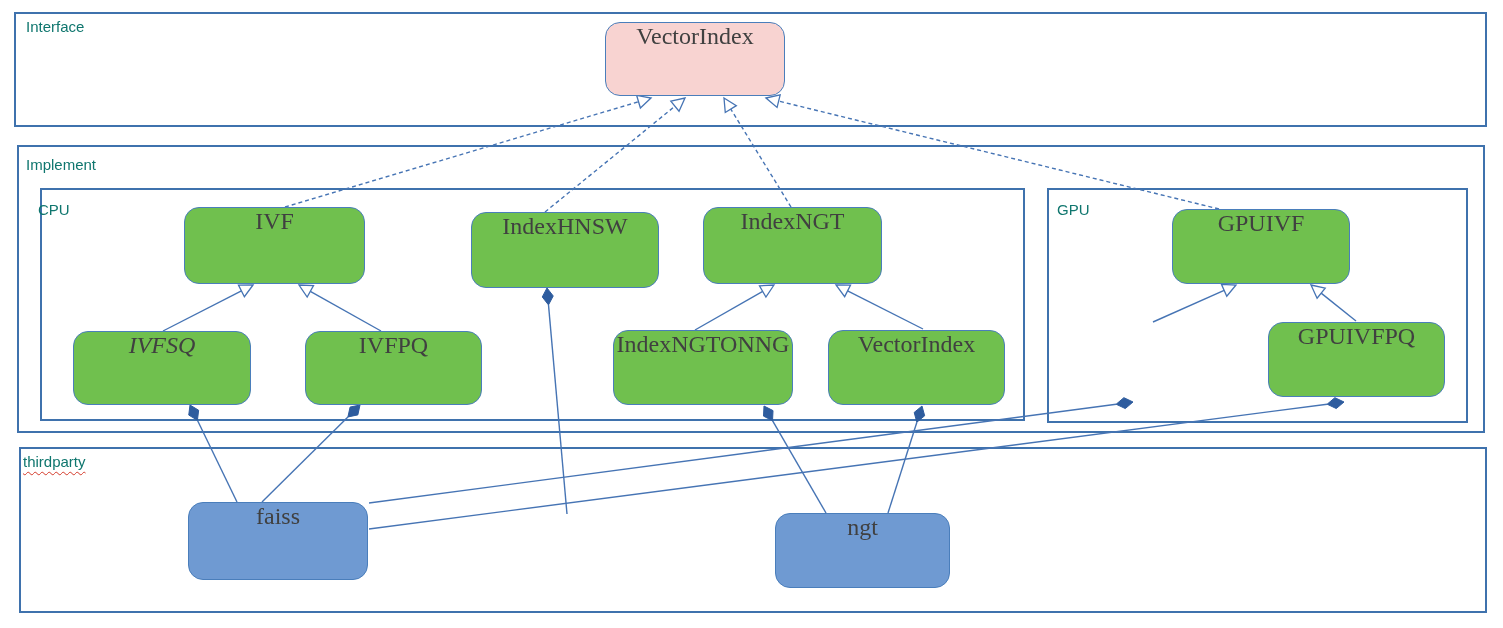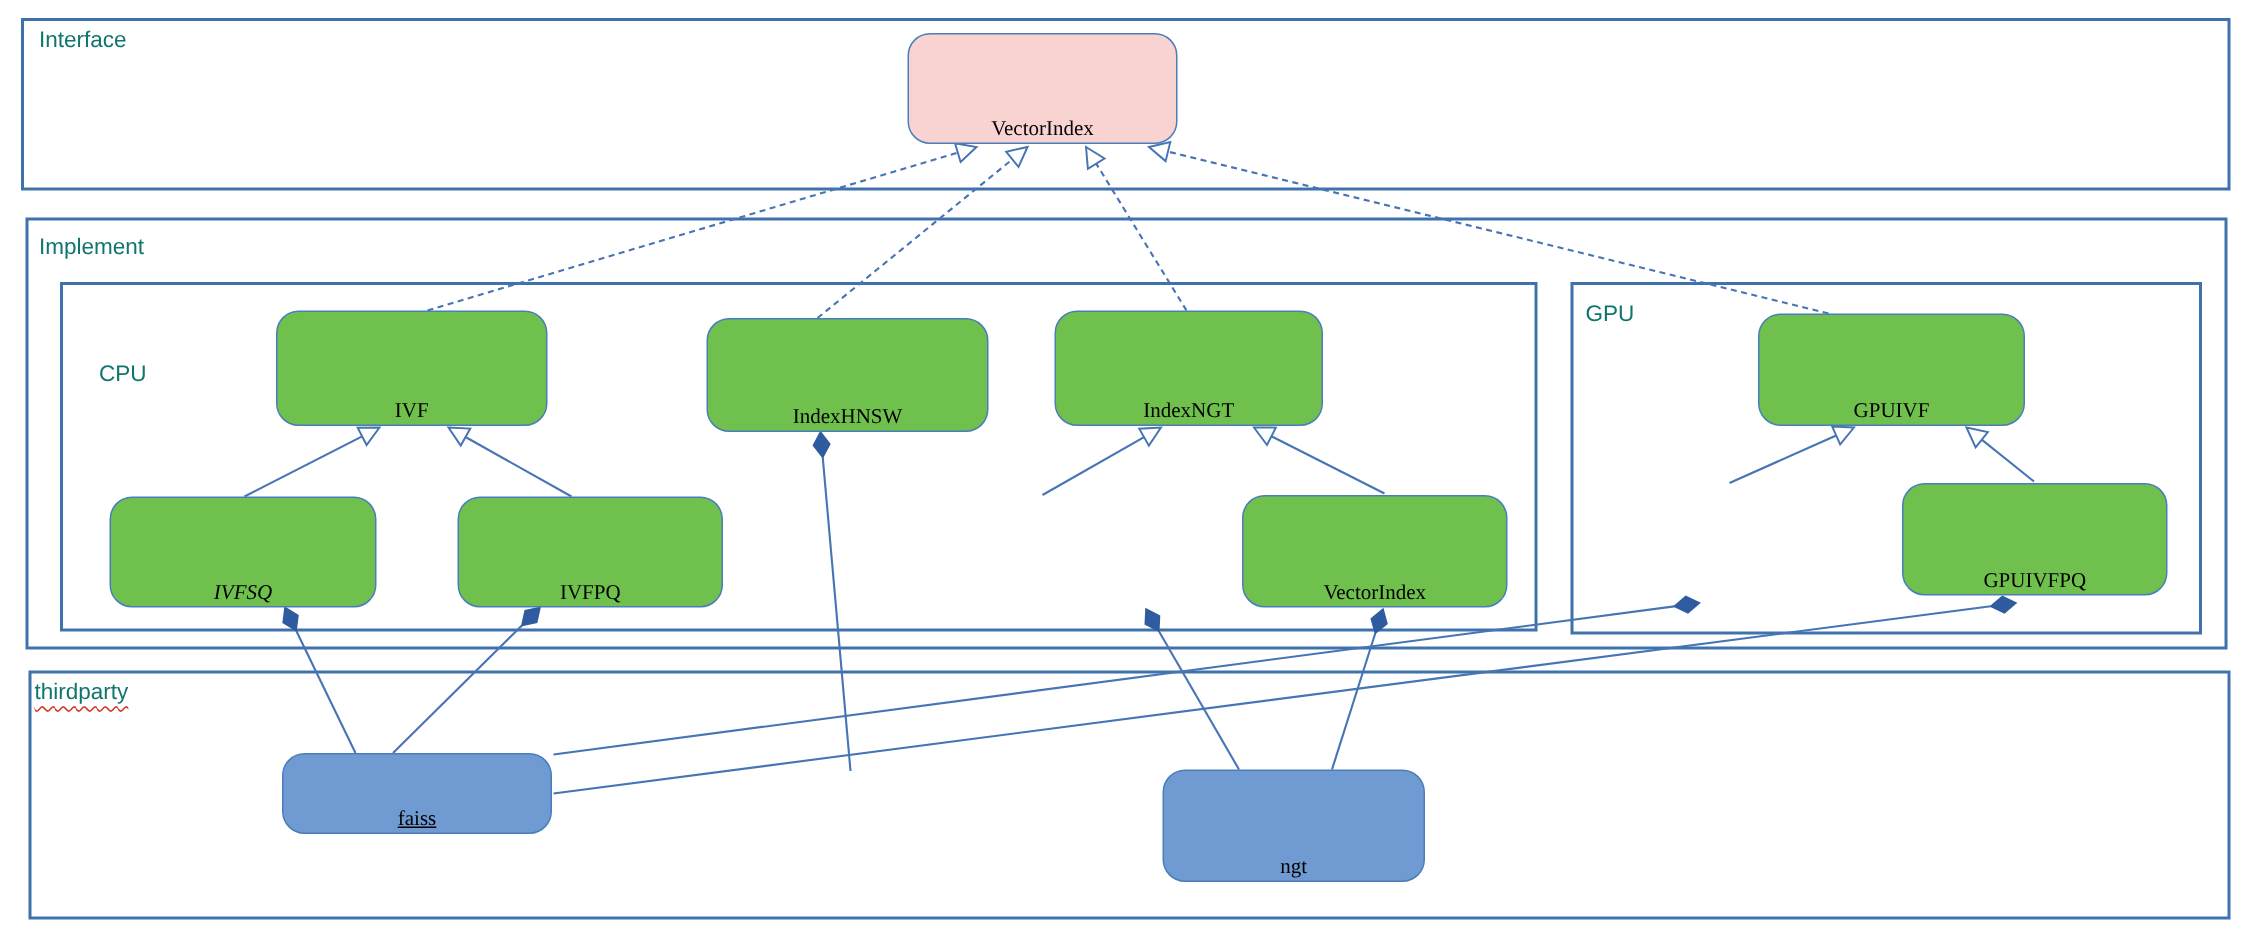--- a/index.html
+++ b/index.html
@@ -29,25 +29,25 @@
     text-decoration-color:#d43a2a;
     text-decoration-thickness:1px;
     text-underline-offset:4px;
   }
   .node{
     position:absolute;
     box-sizing:border-box;
     border:1.5px solid var(--box-border,#4a7ebb);
     border-radius:15px;
     display:flex;
-    align-items:flex-end;
+    align-items:flex-start;
     justify-content:center;
     font-family:"Liberation Serif", serif;
-    font-size:14px;
-    color:#000000;
+    font-size:24px;
+    color:#404040;
     text-align:center;
   }
   .node-interface{background:var(--interface-fill,#f8d3d1);}
   .node-class{background:var(--class-fill,#70c04e);}
   .node-lib{background:var(--lib-fill,#6f9ad2);}
   #edges-layer{
     position:absolute;left:0;top:0;width:1503px;height:628px;
     pointer-events:none;
   }
 </style>
@@ -56,21 +56,21 @@
 
 <div id="canvas" style="--interface-fill: #f8d3d1; --class-fill: #70c04e; --lib-fill: #6f9ad2; --frame-border: #3f72ad; --box-border: #4a7ebb;">
 
   <div class="frame" style="left:14px;top:12px;width:1473px;height:115px;"></div>
   <span class="frame-label" style="left:26px;top:18px;">Interface</span>
 
   <div class="frame" style="left:17px;top:145px;width:1468px;height:288px;"></div>
   <span class="frame-label" style="left:26px;top:156px;">Implement</span>
 
   <div class="frame" style="left:40px;top:188px;width:985px;height:233px;"></div>
-  <span class="frame-label" style="left:66px;top:201px;margin-top:40px;">CPU</span>
+  <span class="frame-label" style="left:38px;top:201px;">CPU</span>
 
   <div class="frame" style="left:1047px;top:188px;width:421px;height:235px;"></div>
   <span class="frame-label" style="left:1057px;top:201px;">GPU</span>
 
   <div class="frame" style="left:19px;top:447px;width:1468px;height:166px;"></div>
   <span class="frame-label misspelled" style="left:23px;top:453px;">thirdparty</span>
 
   <svg id="edges-layer" width="1503" height="628" viewBox="0 0 1503 628">
       <line x1="285" y1="207" x2="638.5407879681953" y2="101.71053035919864" stroke="#4674b4" stroke-width="1.4" stroke-dasharray="4 3"></line>
       <polygon points="651,98 640.3960531477946,107.94013637510096 636.685522788596,95.48092434329632" fill="#ffffff" stroke="#4674b4" stroke-width="1.3"></polygon>
@@ -129,31 +129,34 @@
   </div>
 
   <div class="node node-class" style="left:73px;top:331px;width:178px;height:74px;font-style:italic;">
     <span>IVFSQ</span>
   </div>
 
   <div class="node node-class" style="left:293px;top:331px;width:177px;height:74px;margin-left:12px;">
     <span>IVFPQ</span>
   </div>
 
+  <div class="node node-class" style="left:613px;top:330px;width:180px;height:75px;">
+    <span>IndexNGTONNG</span>
+  </div>
 
   <div class="node node-class" style="left:828px;top:330px;width:177px;height:75px;">
     <span>VectorIndex</span>
   </div>
 
 
   <div class="node node-class" style="left:1268px;top:322px;width:177px;height:75px;">
     <span>GPUIVFPQ</span>
   </div>
 
-  <div class="node node-lib" style="left:188px;top:502px;width:180px;height:54px;text-decoration:underline;">
+  <div class="node node-lib" style="left:188px;top:502px;width:180px;height:78px;">
     <span>faiss</span>
   </div>
 
 
   <div class="node node-lib" style="left:775px;top:513px;width:175px;height:75px;">
     <span>ngt</span>
   </div>
 
 </div>
 

